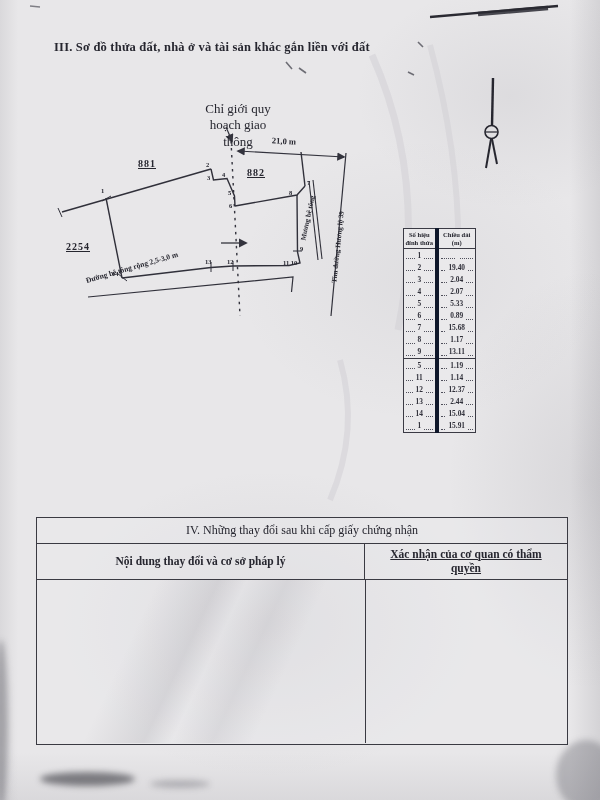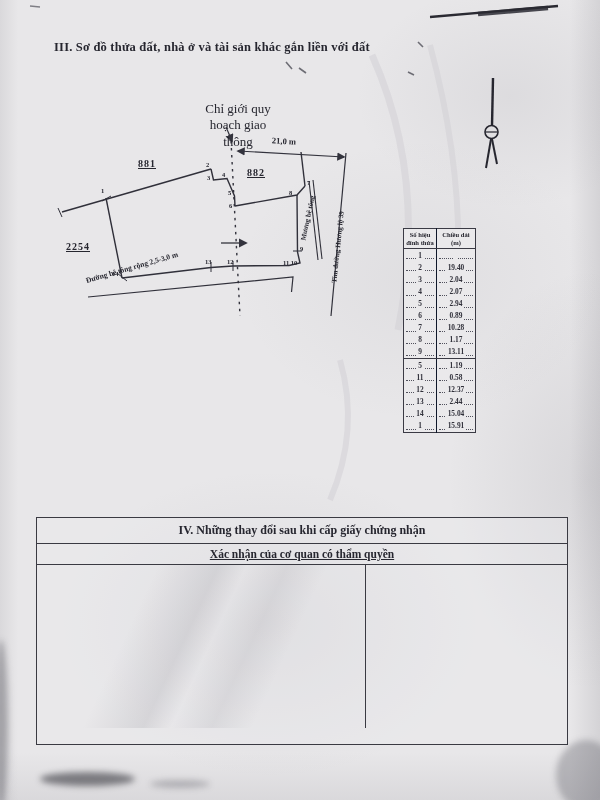--- a/index.html
+++ b/index.html
@@ -23,30 +23,30 @@
   .sec3{left:54px;top:40px;font-size:12.5px;font-weight:bold;letter-spacing:.2px;}
   
   .plot{font-size:10px;font-weight:bold;text-decoration:underline;letter-spacing:1px;}
   .pt{font-size:6.5px;font-weight:bold;}
   .ann{font-size:13px;text-align:center;line-height:1.25;}
   .dim{font-size:8.5px;font-weight:bold;}
   .rot{transform-origin:center center;}
   .roadlbl{font-size:7.5px;font-weight:bold;white-space:nowrap;}
   
   .vt{position:absolute;left:403px;top:228px;width:72px;background:#eae9eb;border:1.5px solid #3a3a44;border-collapse:collapse;table-layout:fixed;}
-  .vt th,.vt td{border-left:1px solid #0f172a;padding:0;margin:0;font-family:"Liberation Serif",serif;}
+  .vt th,.vt td{border-left:4px solid #0f172a;padding:0;margin:0;font-family:"Liberation Serif",serif;}
   .vt th:first-child,.vt td:first-child{border-left:none;}
   .vt th{font-size:6.6px;font-weight:bold;line-height:1.15;border-bottom:1.2px solid #3a3a44;padding:2px 1px;text-align:center;}
   .vt td{height:12.1px;font-size:7.4px;text-align:center;position:relative;}
   .vt td.leader::before{content:"";position:absolute;left:2px;right:2px;bottom:2px;border-bottom:1px dotted #50505c;}
   .vt td .val{position:relative;background:#eae9eb;padding:0 2px;font-weight:bold;color:#30303a;}
   .vt tr.rule td{border-bottom:1.2px solid #3a3a44;}
   
   .s4{position:absolute;left:36px;top:517px;width:530px;height:226px;border:1.4px solid #3a3a42;background:rgba(236,235,237,.35);}
-  .s4 .title{height:25px;line-height:25px;text-align:center;font-size:12px;font-weight:bold;border-bottom:1.2px solid #3a3a42;}
+  .s4 .title{height:25px;line-height:25px;text-align:center;font-size:12px;font-weight:normal;border-bottom:1.2px solid #3a3a42;}
   .s4 .hdr{display:flex;border-bottom:1.2px solid #3a3a42;}
   .s4 .hdr .c1{width:328px;border-right:1.2px solid #3a3a42;display:flex;align-items:center;justify-content:center;font-size:11.5px;font-weight:bold;padding:6px 4px;box-sizing:border-box;}
   .s4 .hdr .c2{flex:1;display:flex;align-items:center;justify-content:center;text-align:center;font-size:11.5px;font-weight:bold;line-height:1.25;padding:3px 14px;box-sizing:border-box;text-decoration:underline;}
   .s4 .bodyrow{display:flex;height:163px;}
   .s4 .bodyrow .c1{width:328px;border-right:1.2px solid #3a3a42;position:relative;overflow:hidden;}
   .s4 .bodyrow .c2{flex:1;}
   .s4 .streak{position:absolute;inset:0;background:linear-gradient(115deg, transparent 30%, rgba(120,118,128,.16) 45%, transparent 52%, rgba(120,118,128,.12) 62%, transparent 72%);}
 </style>
 </head>
 <body>
@@ -172,45 +172,45 @@
     <tr>
           <td class="leader"><span class="val">3</span></td>
           <td class="leader"><span class="val">2.04</span></td>
         </tr>
     <tr>
           <td class="leader"><span class="val">4</span></td>
           <td class="leader"><span class="val">2.07</span></td>
         </tr>
     <tr>
           <td class="leader"><span class="val">5</span></td>
-          <td class="leader"><span class="val">2.94</span></td>
+          <td class="leader"><span class="val">5.33</span></td>
         </tr>
     <tr>
           <td class="leader"><span class="val">6</span></td>
           <td class="leader"><span class="val">0.89</span></td>
         </tr>
     <tr>
           <td class="leader"><span class="val">7</span></td>
-          <td class="leader"><span class="val">10.28</span></td>
+          <td class="leader"><span class="val">15.68</span></td>
         </tr>
     <tr>
           <td class="leader"><span class="val">8</span></td>
           <td class="leader"><span class="val">1.17</span></td>
         </tr>
     <tr class="rule">
           <td class="leader"><span class="val">9</span></td>
           <td class="leader"><span class="val">13.11</span></td>
         </tr>
     <tr>
           <td class="leader"><span class="val">5</span></td>
           <td class="leader"><span class="val">1.19</span></td>
         </tr>
     <tr>
           <td class="leader"><span class="val">11</span></td>
-          <td class="leader"><span class="val">0.58</span></td>
+          <td class="leader"><span class="val">1.14</span></td>
         </tr>
     <tr>
           <td class="leader"><span class="val">12</span></td>
           <td class="leader"><span class="val">12.37</span></td>
         </tr>
     <tr>
           <td class="leader"><span class="val">13</span></td>
           <td class="leader"><span class="val">2.44</span></td>
         </tr>
     <tr>
@@ -220,20 +220,21 @@
     <tr>
           <td class="leader"><span class="val">1</span></td>
           <td class="leader"><span class="val">15.91</span></td>
         </tr>
   </tbody>
     </table>
 
   <div class="s4">
     <div class="title">IV. Những thay đổi sau khi cấp giấy chứng nhận</div>
     <div class="hdr">
+      <div class="c1">Nội dung thay đổi và cơ sở pháp lý</div>
       <div class="c2">Xác nhận của cơ quan có thẩm quyền</div>
     </div>
     <div class="bodyrow">
       <div class="c1">
           <div class="streak"></div>
         </div>
       <div class="c2"></div>
     </div>
   </div>
 

